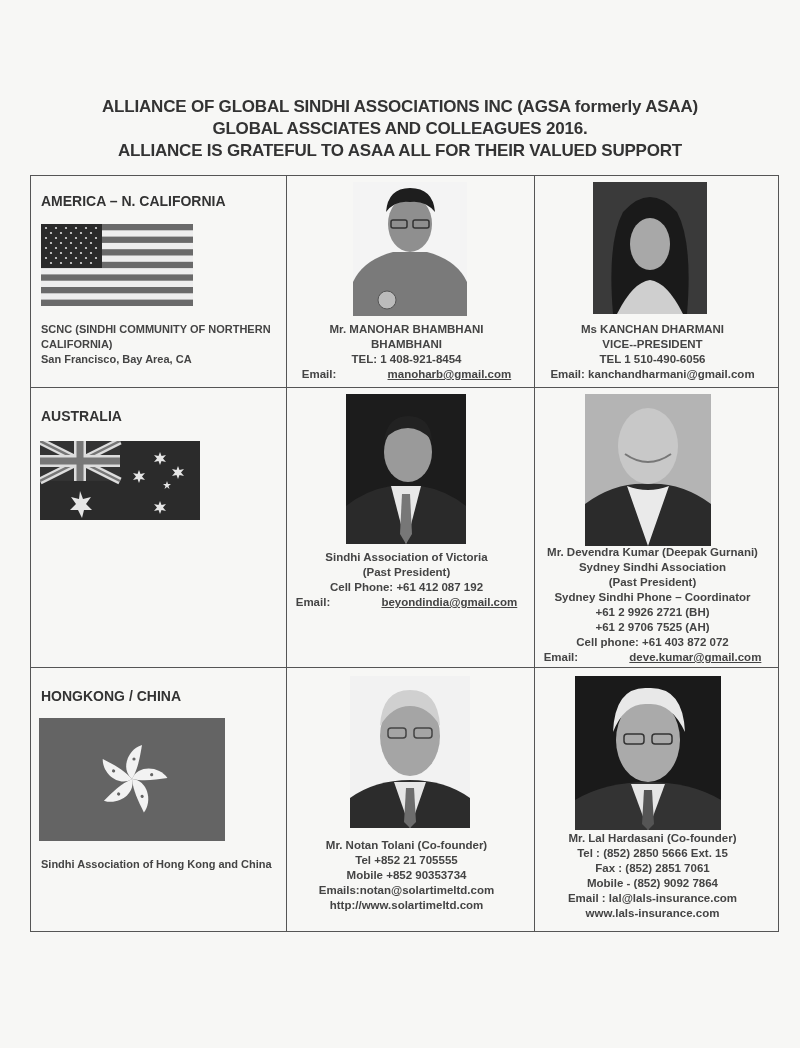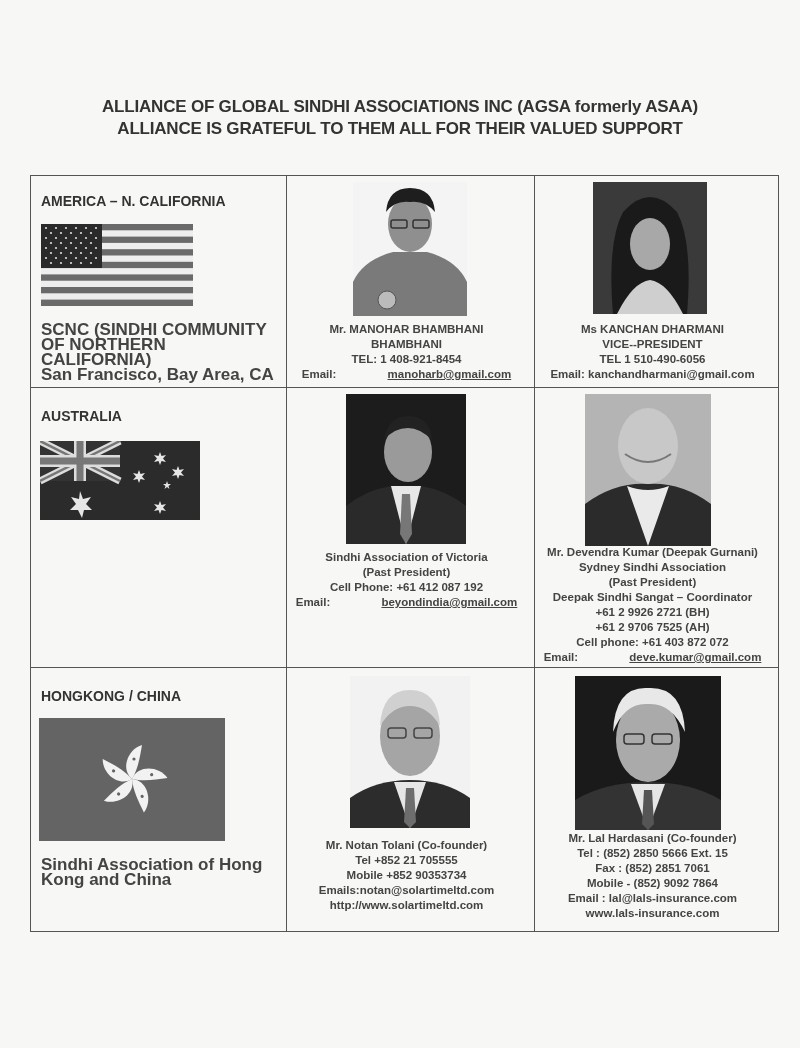--- a/index.html
+++ b/index.html
@@ -39,42 +39,43 @@
   tr.r1 td { height: 211px; }
   tr.r2 td { height: 279px; }
   tr.r3 td { height: 263px; }
 
   .region-title {
     position: absolute; left: 10px; top: 17px;
     font-weight: bold; font-size: 14px; color: #333;
   }
   .org-text {
     position: absolute; left: 10px;
-    font-weight: bold; font-size: 17px; line-height: 15px; color: #444;
+    font-weight: bold; font-size: 11px; line-height: 15px; color: #444;
   }
   .flag { position: absolute; }
 
   .person {
     position: absolute; left: 0; right: 8px;
     text-align: center;
     font-weight: bold; font-size: 11.5px; line-height: 15px; color: #444;
   }
   .person .u { text-decoration: underline; padding-left: 48px; }
   .photo {
     position: absolute;
     background: #888;
     overflow: hidden;
   }
 </style>
 </head>
 <body>
 
 <div class="header">
   <div>ALLIANCE OF GLOBAL SINDHI ASSOCIATIONS INC (AGSA formerly ASAA)</div>
-  <div>ALLIANCE IS GRATEFUL TO THEM ALL FOR THEIR VALUED SUPPORT</div>
+  <div>GLOBAL ASSCIATES AND COLLEAGUES 2016.</div>
+  <div>ALLIANCE IS GRATEFUL TO ASAA ALL FOR THEIR VALUED SUPPORT</div>
 </div>
 
 <table class="grid">
 
   <tbody>
       <tr class="r1">
     <td class="col1">
       <div class="region-title">AMERICA – N. CALIFORNIA</div>
       <svg class="flag" style="left:10px;top:48px" width="152" height="82" viewBox="0 0 152 82">
         <rect width="152" height="82" fill="#eee"></rect>
@@ -219,21 +220,21 @@
         <rect width="126" height="152" fill="#b4b4b4"></rect>
         <path d="M0 152 L0 110 Q30 88 63 90 Q96 88 126 110 L126 152Z" fill="#2b2b2b"></path>
         <path d="M42 92 L63 152 L84 92 Q63 100 42 92Z" fill="#eaeaea"></path>
         <ellipse cx="63" cy="52" rx="30" ry="38" fill="#c8c8c8"></ellipse>
         <path d="M40 60 Q63 76 86 60" stroke="#777" stroke-width="2" fill="none"></path>
       </svg>
       <div class="person" style="top:157px">
         <div>Mr. Devendra Kumar (Deepak Gurnani)</div>
         <div>Sydney Sindhi Association</div>
         <div>(Past President)</div>
-        <div>Deepak Sindhi Sangat – Coordinator</div>
+        <div>Sydney Sindhi Phone – Coordinator</div>
         <div>+61 2 9926 2721 (BH)</div>
         <div>+61 2 9706 7525 (AH)</div>
         <div>Cell phone: +61 403 872 072</div>
         <div><span>Email: </span><span class="u">deve.kumar@gmail.com</span></div>
       </div>
     </td>
   </tr>
 
   <tr class="r3">
     <td class="col1">

